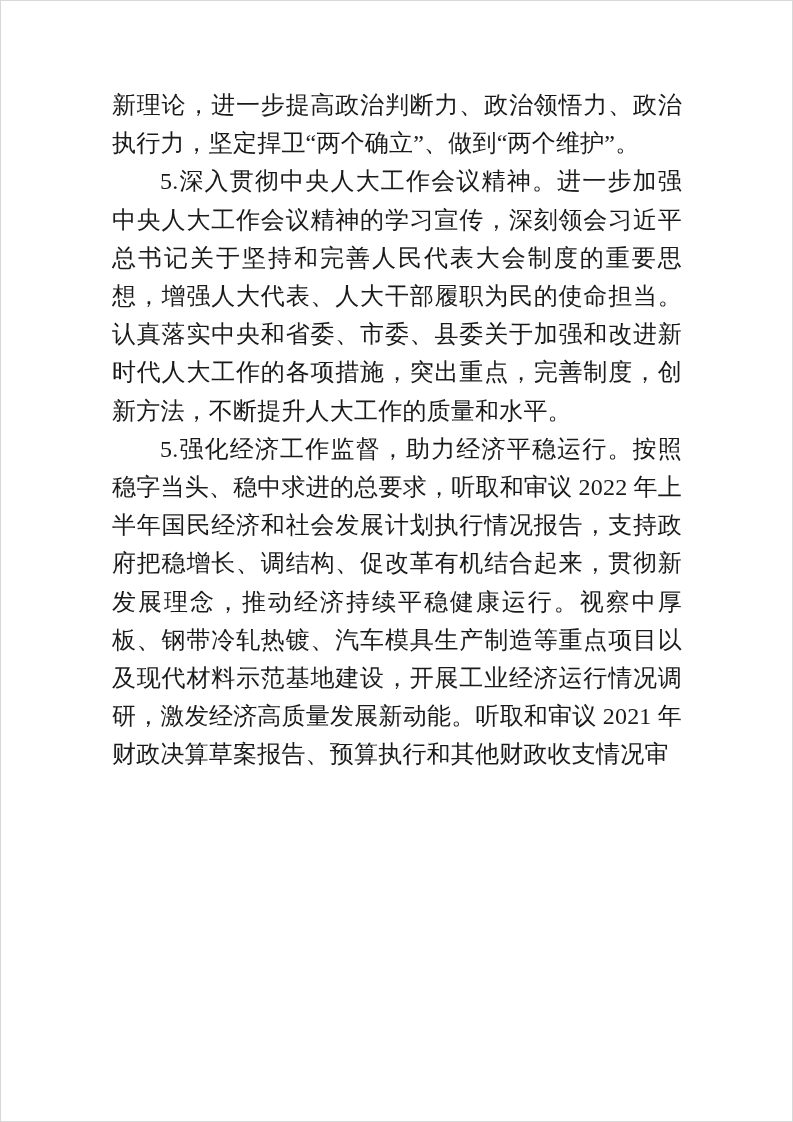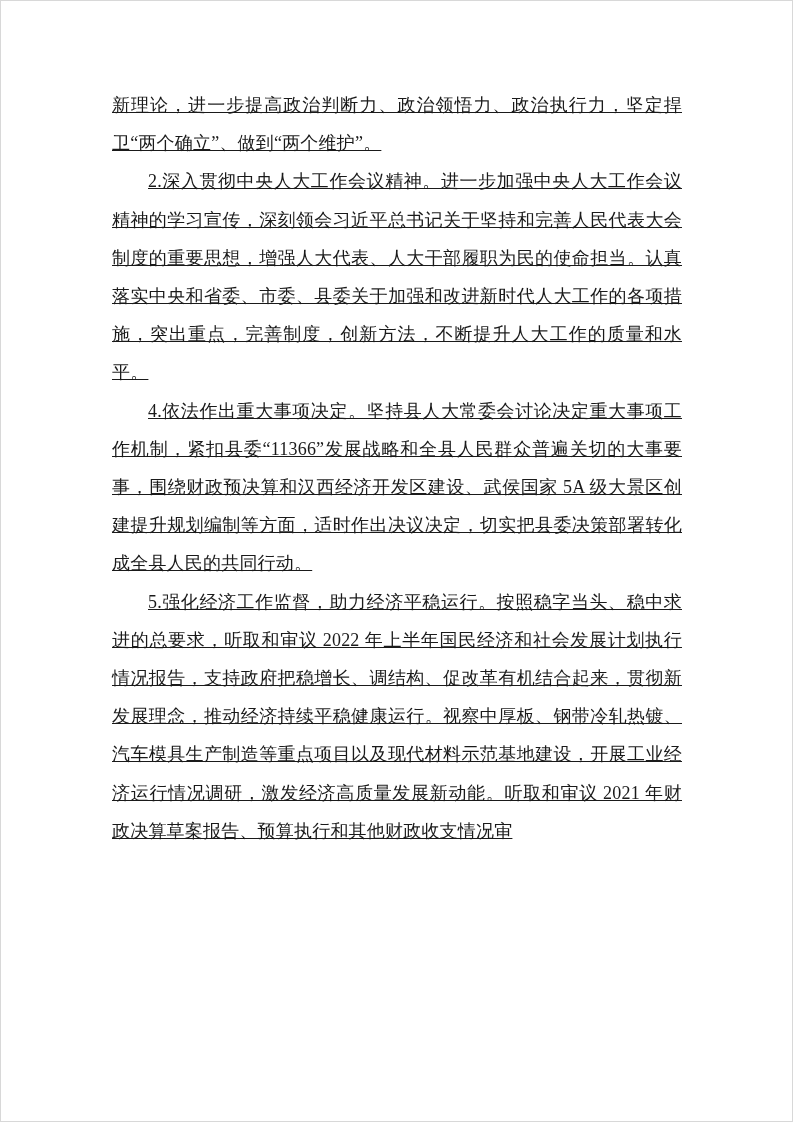--- a/index.html
+++ b/index.html
@@ -29,38 +29,36 @@
     border: 1px solid #d8d8d8;
     pointer-events: none;
   }
   .content {
     position: absolute;
     left: 112px;
     top: 86px;
     width: 570px;
   }
   .para {
-    font-size: 18px;
+    font-size: 24px;
     line-height: 38.2px;
     color: #1a1a1a;
     text-align: justify;
     text-justify: inter-ideograph;
     margin: 0 0 0 0;
     letter-spacing: 0.2px;
     font-family: "Liberation Serif", "DejaVu Serif", serif;
-    text-decoration: underline;
   }
   .indent {
     text-indent: 2em;
   }
 </style>
 </head>
 <body>
 
 <div class="page">
   <div class="page-border"></div>
   <div class="content">
     <p class="para">新理论，进一步提高政治判断力、政治领悟力、政治执行力，坚定捍卫“两个确立”、做到“两个维护”。</p>
-    <p class="para indent">2.深入贯彻中央人大工作会议精神。进一步加强中央人大工作会议精神的学习宣传，深刻领会习近平总书记关于坚持和完善人民代表大会制度的重要思想，增强人大代表、人大干部履职为民的使命担当。认真落实中央和省委、市委、县委关于加强和改进新时代人大工作的各项措施，突出重点，完善制度，创新方法，不断提升人大工作的质量和水平。</p>
-    <p class="para indent">4.依法作出重大事项决定。坚持县人大常委会讨论决定重大事项工作机制，紧扣县委“11366”发展战略和全县人民群众普遍关切的大事要事，围绕财政预决算和汉西经济开发区建设、武侯国家 5A 级大景区创建提升规划编制等方面，适时作出决议决定，切实把县委决策部署转化成全县人民的共同行动。</p>
+    <p class="para indent">5.深入贯彻中央人大工作会议精神。进一步加强中央人大工作会议精神的学习宣传，深刻领会习近平总书记关于坚持和完善人民代表大会制度的重要思想，增强人大代表、人大干部履职为民的使命担当。认真落实中央和省委、市委、县委关于加强和改进新时代人大工作的各项措施，突出重点，完善制度，创新方法，不断提升人大工作的质量和水平。</p>
     <p class="para indent">5.强化经济工作监督，助力经济平稳运行。按照稳字当头、稳中求进的总要求，听取和审议 2022 年上半年国民经济和社会发展计划执行情况报告，支持政府把稳增长、调结构、促改革有机结合起来，贯彻新发展理念，推动经济持续平稳健康运行。视察中厚板、钢带冷轧热镀、汽车模具生产制造等重点项目以及现代材料示范基地建设，开展工业经济运行情况调研，激发经济高质量发展新动能。听取和审议 2021 年财政决算草案报告、预算执行和其他财政收支情况审</p>
   </div>
 </div>
 
 </body></html>

